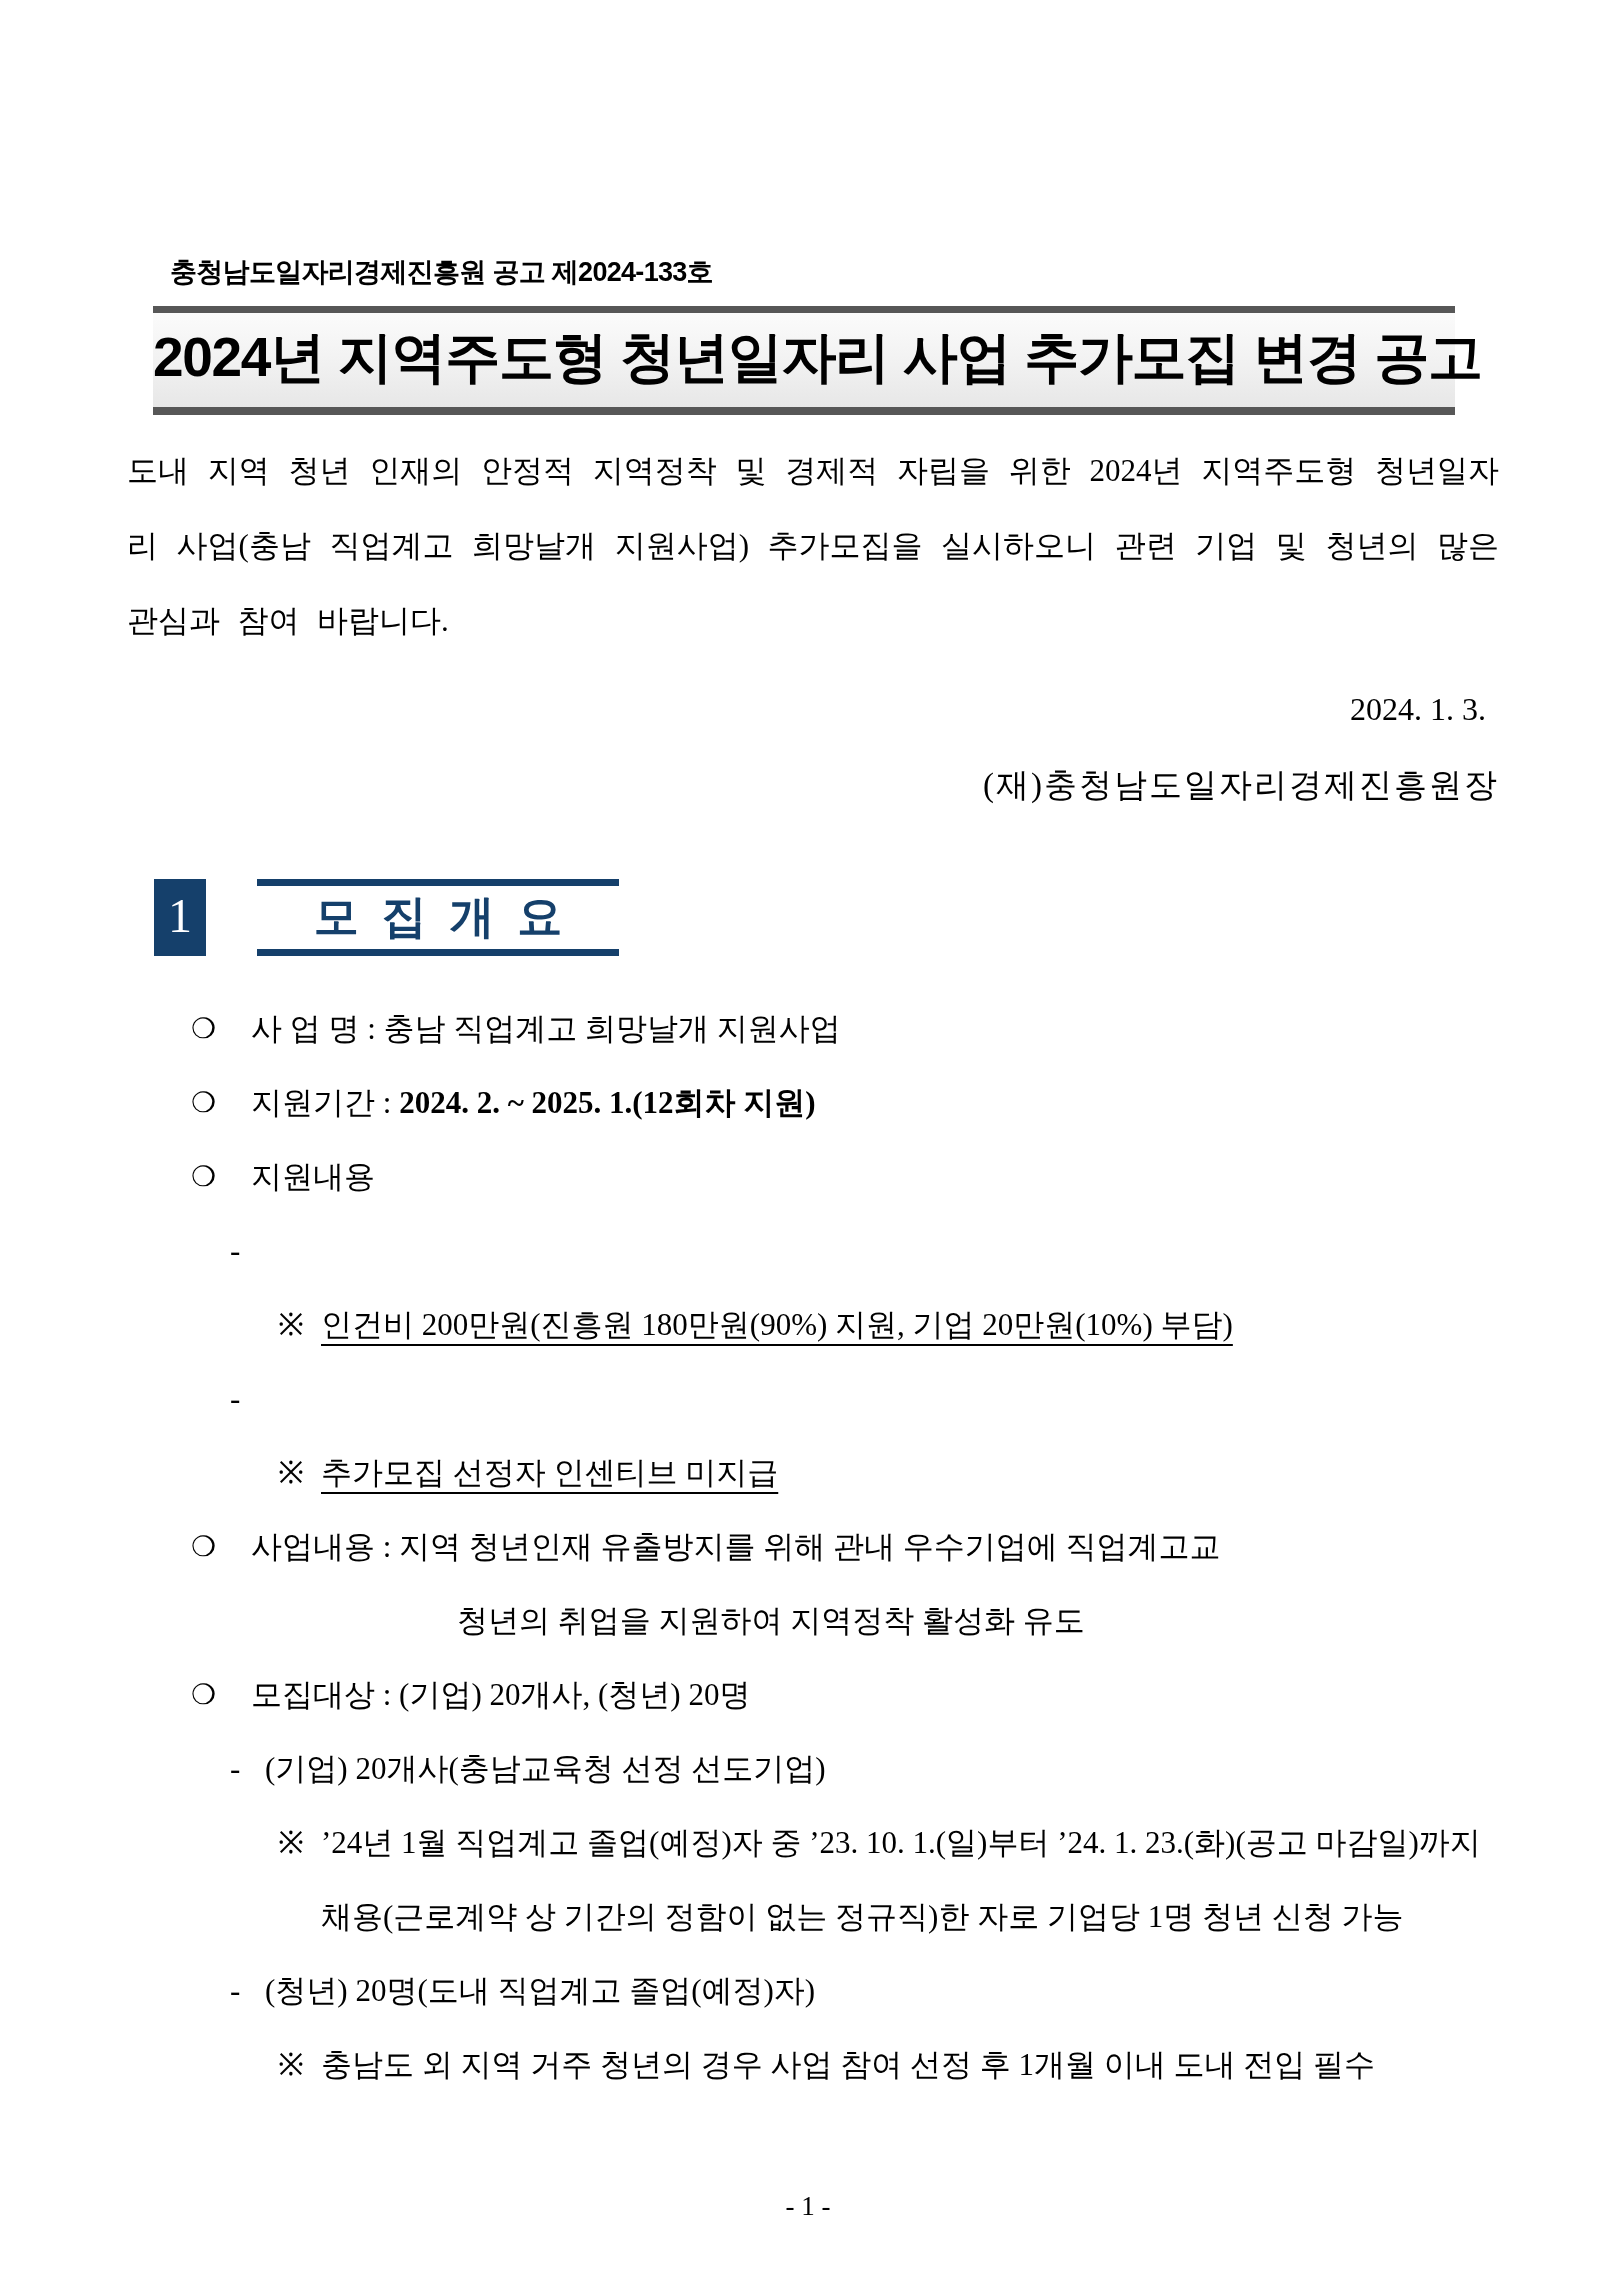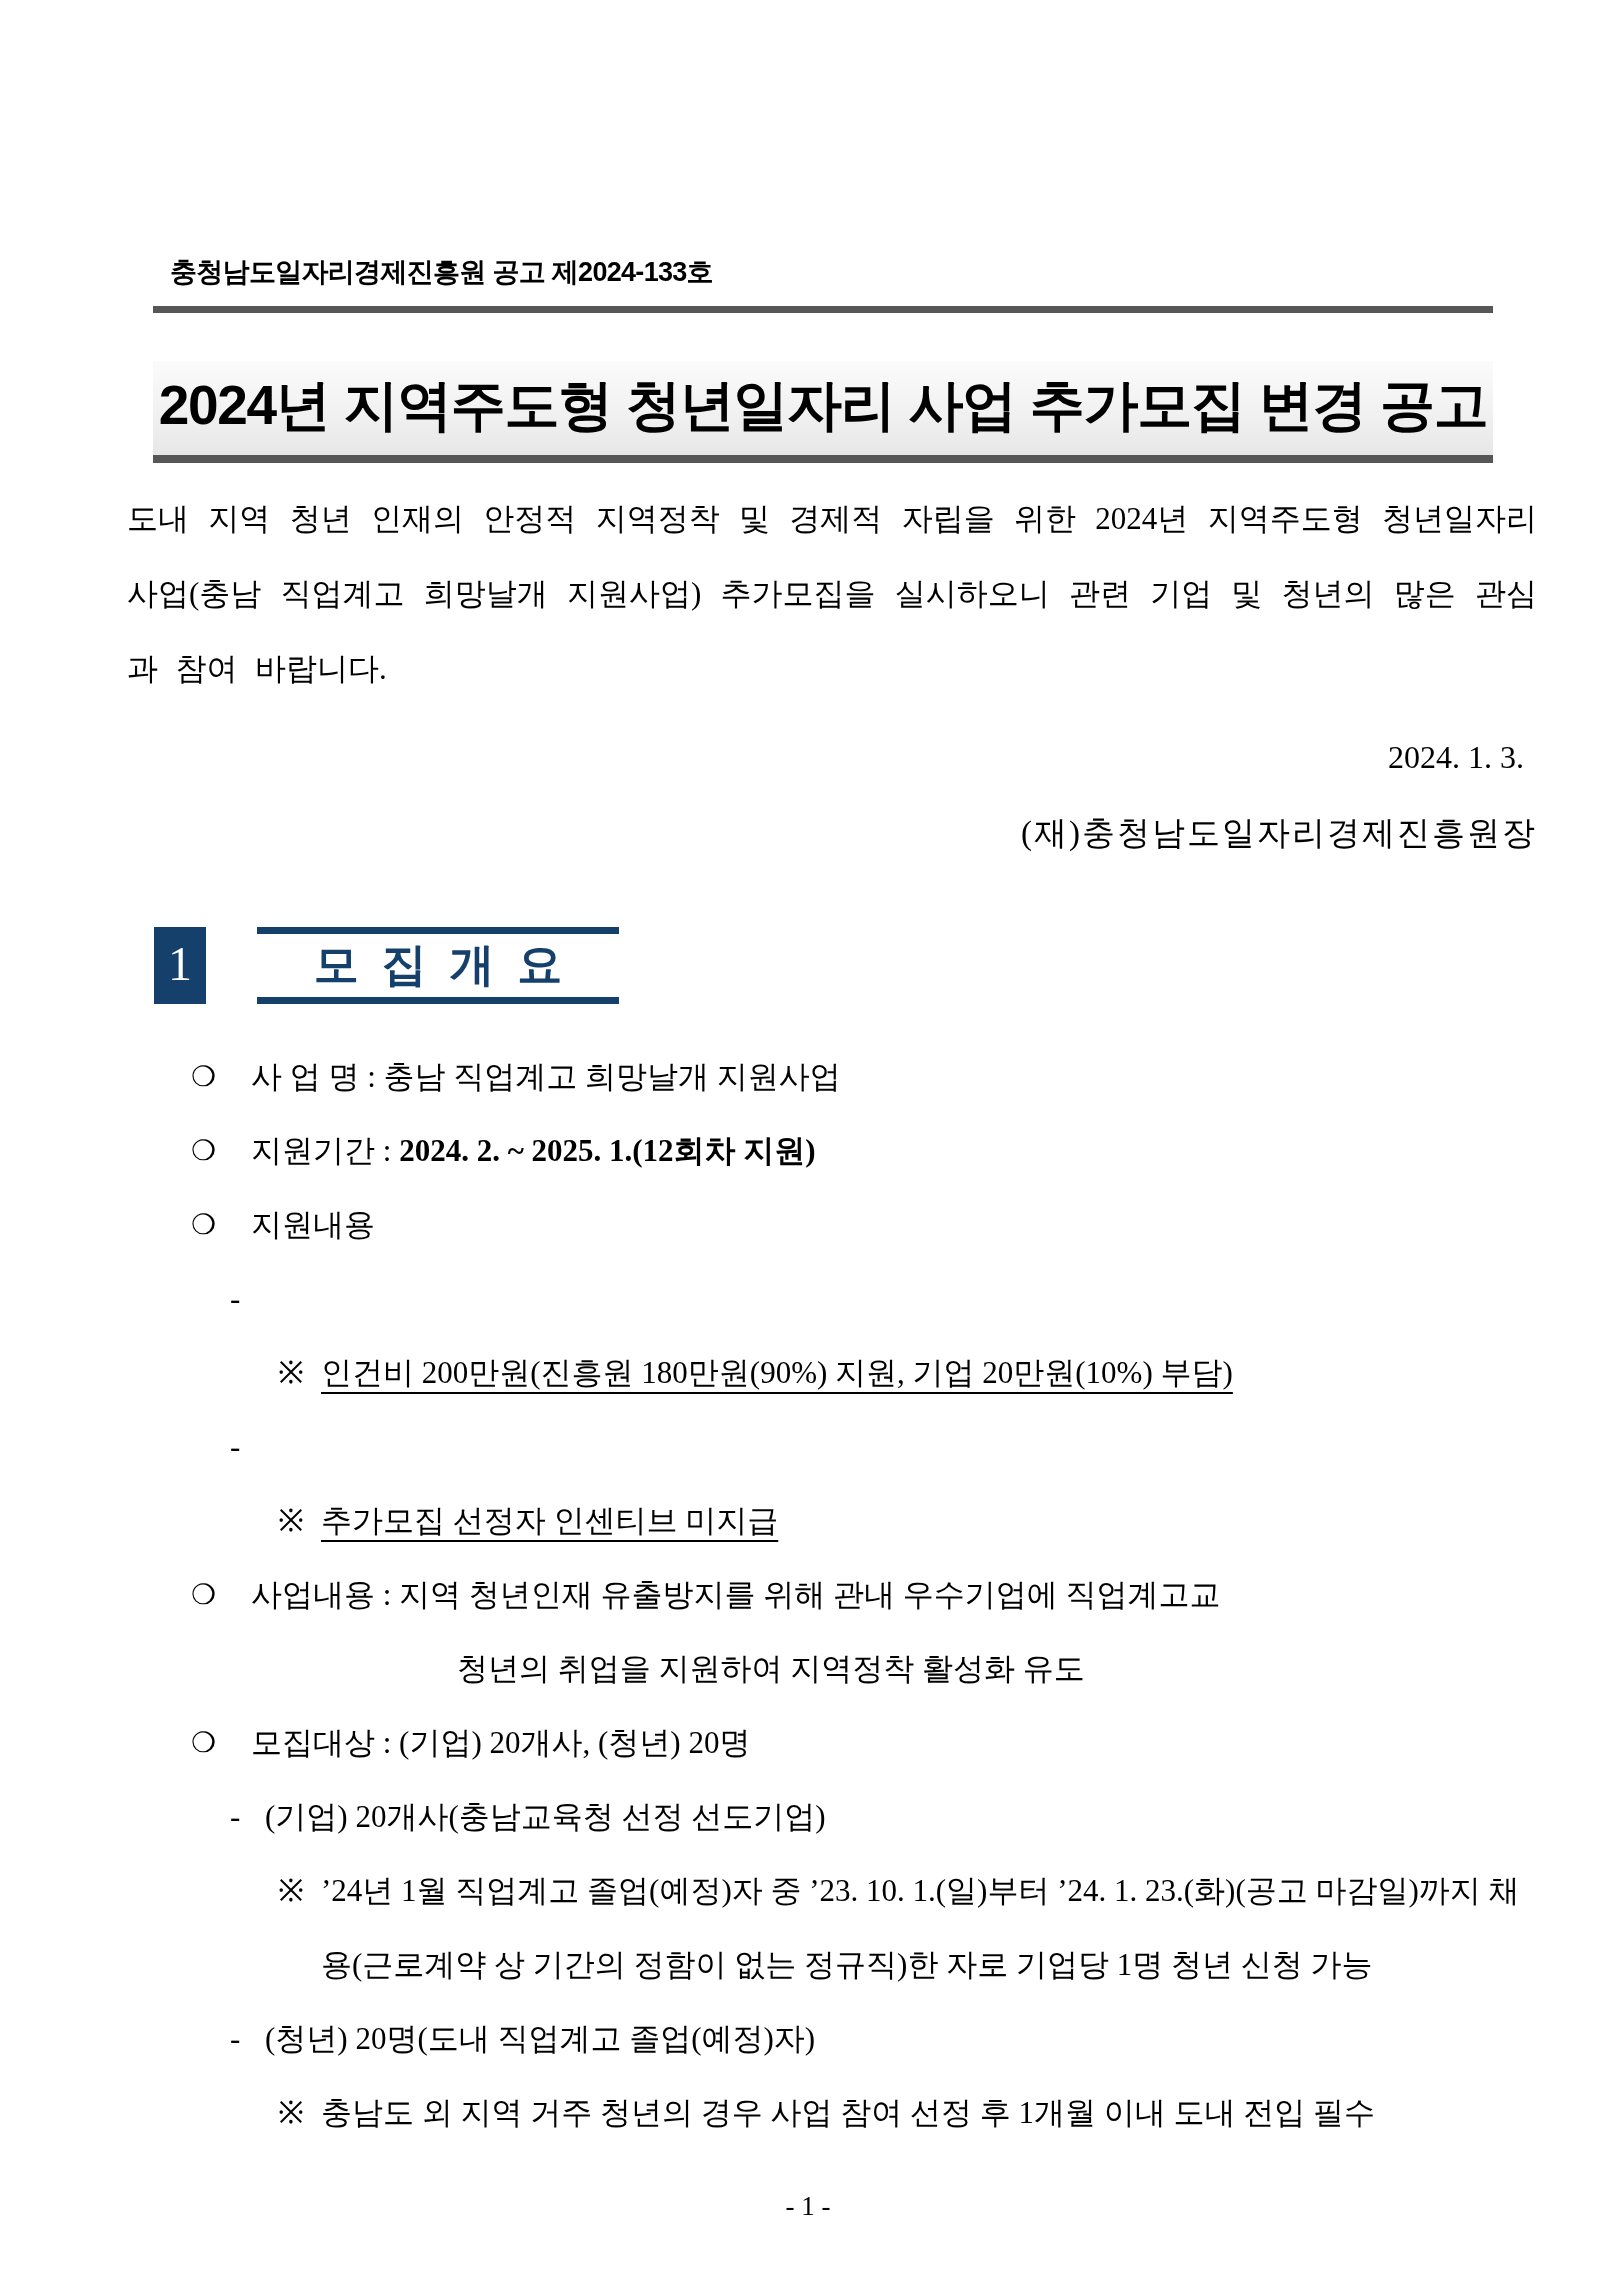--- a/index.html
+++ b/index.html
@@ -3,38 +3,37 @@
 <meta charset="utf-8">
 <style>
   * { margin:0; padding:0; box-sizing:border-box; }
   html,body { background:#ffffff; }
   .page {
     position:relative;
     width:1616px; height:2284px;
     background:#ffffff;
     color:#000;
     font-family:"Liberation Serif","DejaVu Serif",serif;
-    padding:254px 79px 0 127px;
+    padding:254px 117px 0 127px;
     overflow:hidden;
   }
   .doc-number {
     font-family:"Liberation Sans","DejaVu Sans",sans-serif;
     font-size:27px; font-weight:600; letter-spacing:-0.7px;
     margin-left:43px;
   }
   .title-banner { margin:15.6px 44px 0 26px; }
   .bar { height:7.8px; background:#575757; }
   .title-text {
     font-family:"Liberation Sans","DejaVu Sans",sans-serif;
     font-size:55px; font-weight:900; letter-spacing:-1.3px;
     text-align:center;
     background:linear-gradient(180deg,#fbfbfb 0%,#f1f1f1 55%,#e7e7e7 100%);
     padding:7.8px 0 11.7px 0;
     white-space:nowrap;
-    margin-top:48px;
   }
   .intro {
     margin-top:18px;
     font-size:31px; line-height:75px;
     text-align:justify; word-break:break-all;
     word-spacing:9.8px;
   }
   .date-line {
     margin-top:13px;
     font-size:32px; line-height:76px;

